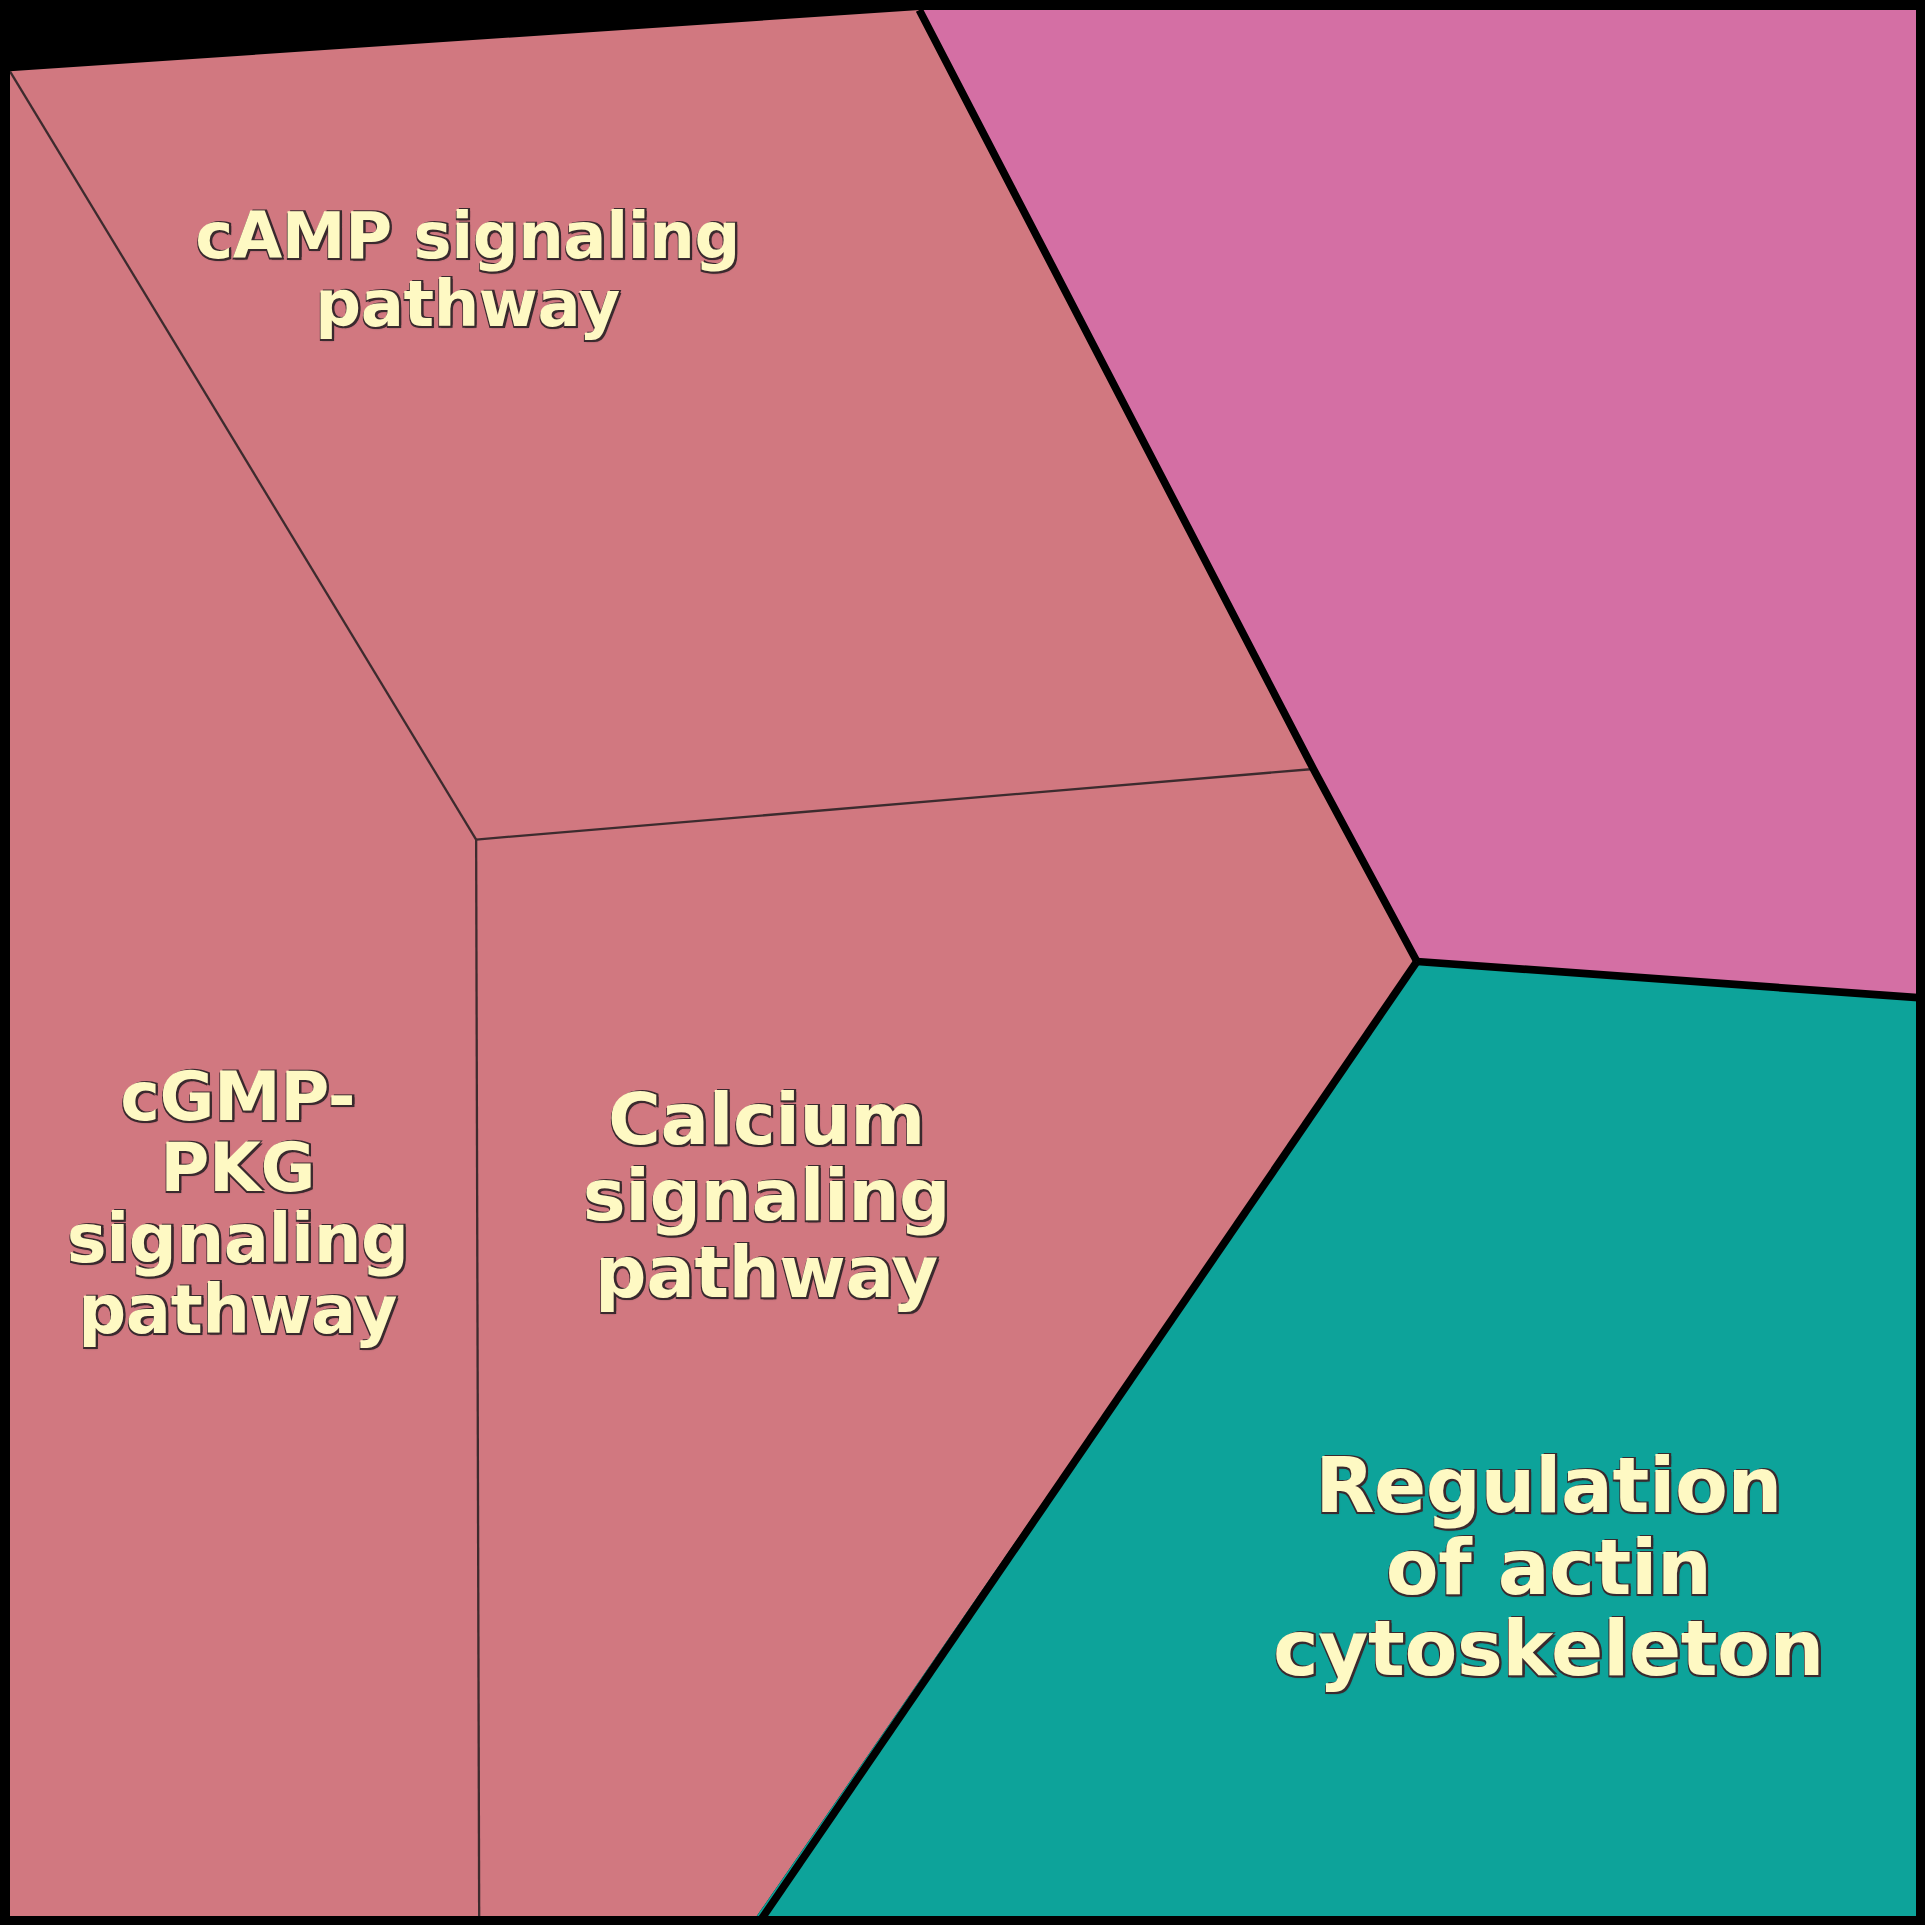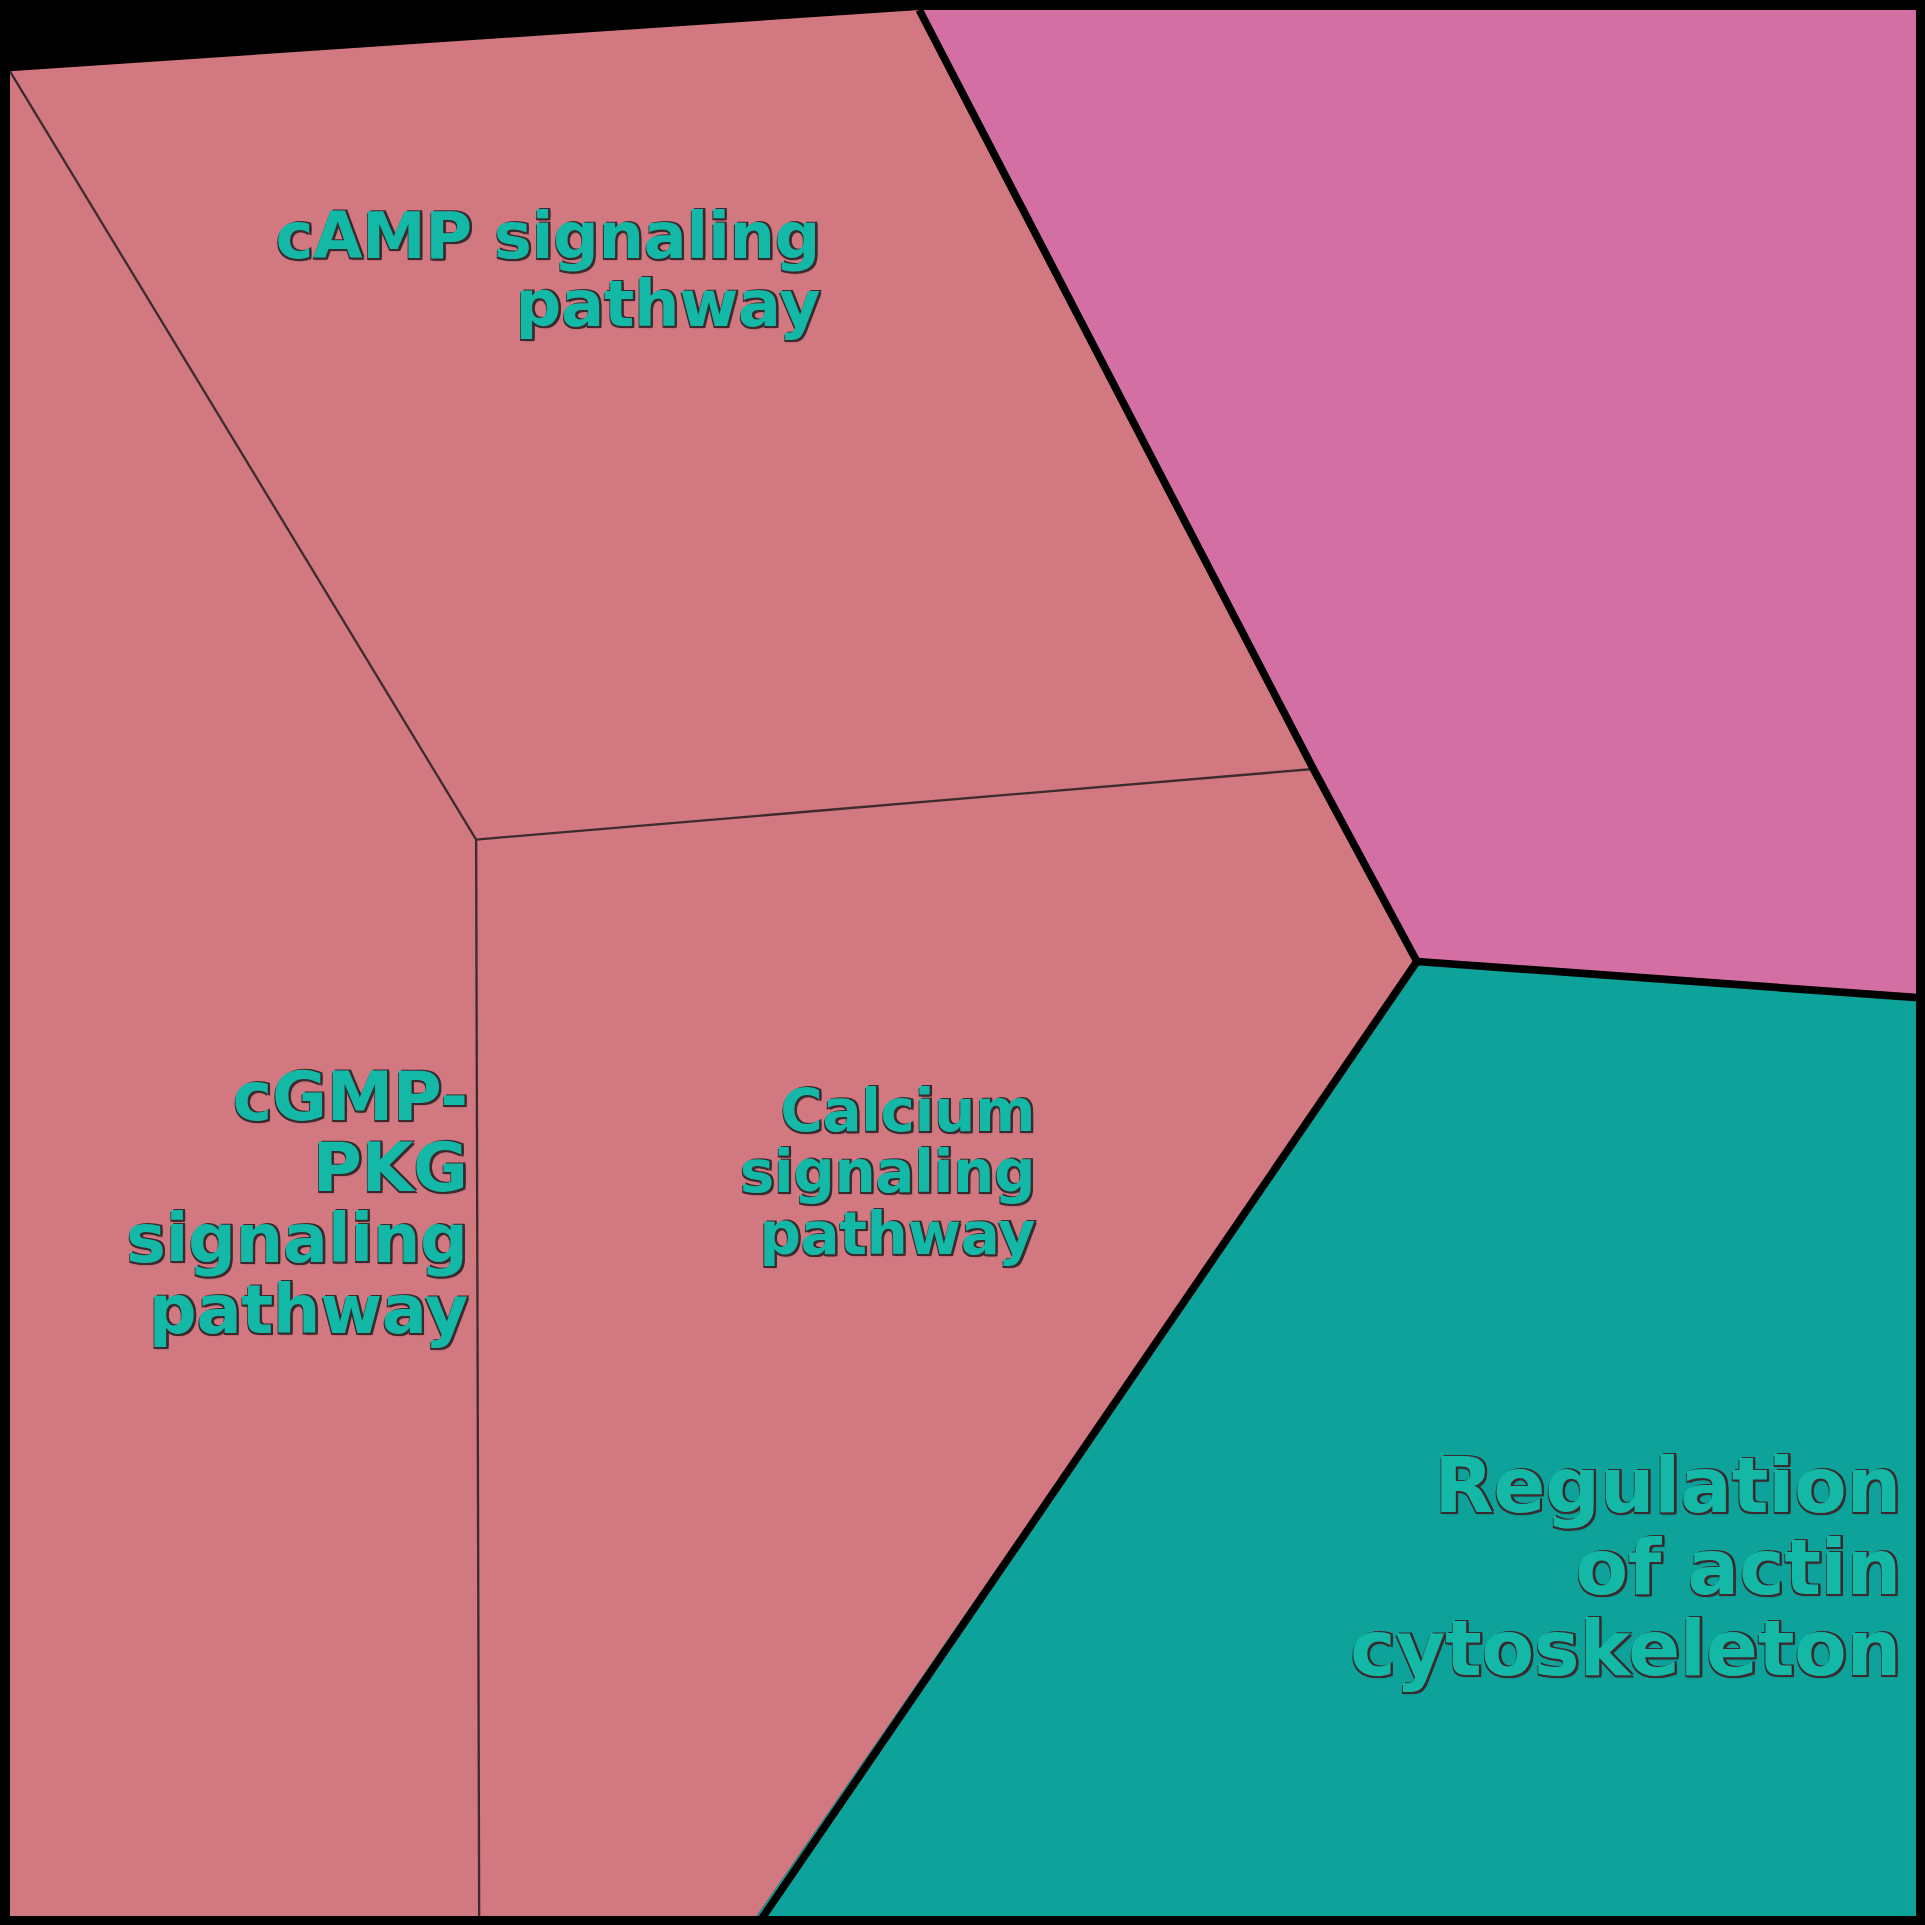--- a/index.html
+++ b/index.html
@@ -18,23 +18,23 @@
   #treemap-svg {
     position: absolute;
     left: 0;
     top: 0;
     width: 1926px;
     height: 1926px;
     display: block;
   }
   .cell-label {
     position: absolute;
-    color: #14b8a6;
+    color: #fef9c3;
     font-weight: bold;
-    text-align: right;
+    text-align: center;
     line-height: 1.06;
     white-space: pre-line;
     letter-spacing: -0.4px;
     text-shadow:
        2.3px 2.3px 0 #3a2a2e,
        2.3px -0.8px 0 #3a2a2e,
       -0.8px 2.3px 0 #3a2a2e,
        1.5px 1.5px 1.5px rgba(40,25,30,0.55);
     pointer-events: none;
   }
@@ -53,21 +53,21 @@
   #label-cgmp {
     left: 7.7px;
     top: 1062px;
     width: 460px;
     font-size: 67px;
   }
   #label-calcium {
     left: 498px;
     top: 1081px;
     width: 537px;
-    font-size: 58px;
+    font-size: 72px;
   }
   #label-actin {
     left: 1196px;
     top: 1445px;
     width: 705px;
     font-size: 77px;
   }
 </style>
 </head>
 <body>

